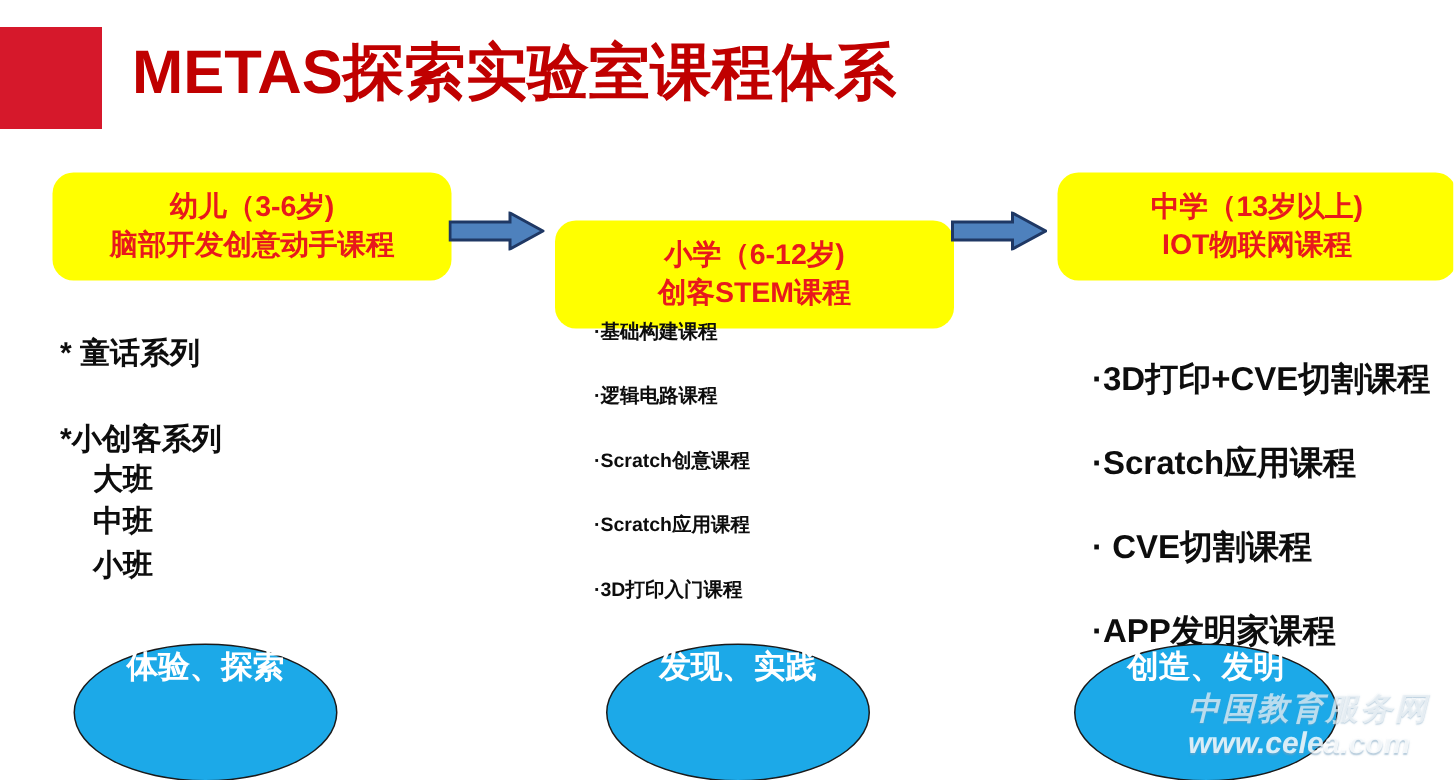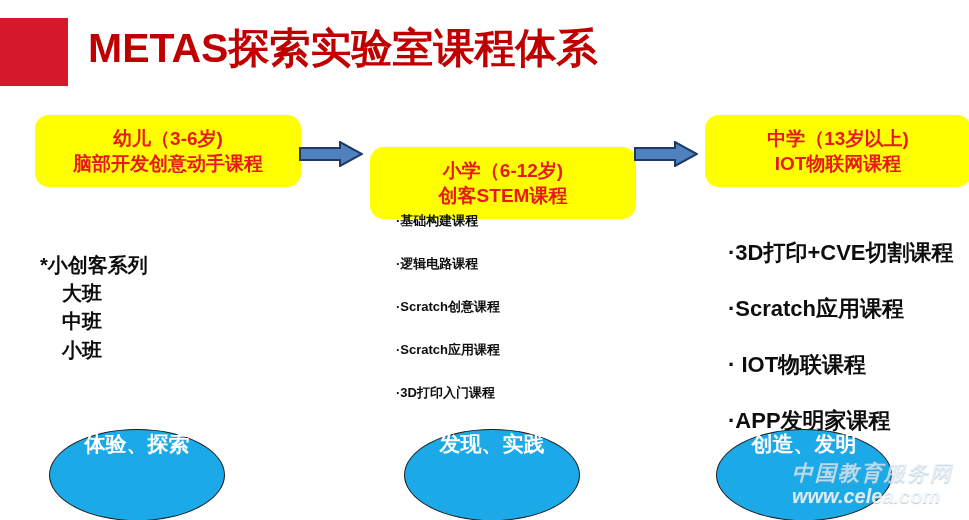--- a/index.html
+++ b/index.html
@@ -172,39 +172,40 @@
       <polygon points="1,7 41,7 41,1 63,13 41,25 41,19 1,19" fill="#4E81BD" stroke="#1F3864" stroke-width="2"></polygon>
     </svg>
   </div>
 
   <div class="stage-box" id="stage-box-2">
     <div class="line1">中学（13岁以上)</div>
     <div class="line2">IOT物联网课程</div>
   </div>
 
   <div class="course-col" id="course-col-0">
+    <div class="course-item">* 童话系列</div>
     <div class="gap"></div>
     <div class="course-item">*小创客系列</div>
     <div class="course-item sub">大班</div>
     <div class="course-item sub">中班</div>
     <div class="course-item sub">小班</div>
   </div>
 
   <div class="course-col" id="course-col-1">
     <div class="course-item">·基础构建课程</div>
     <div class="course-item">·逻辑电路课程</div>
     <div class="course-item">·Scratch创意课程</div>
     <div class="course-item">·Scratch应用课程</div>
     <div class="course-item">·3D打印入门课程</div>
   </div>
 
   <div class="course-col" id="course-col-2">
     <div class="course-item">·3D打印+CVE切割课程</div>
     <div class="course-item">·Scratch应用课程</div>
-    <div class="course-item">· IOT物联课程</div>
+    <div class="course-item">· CVE切割课程</div>
     <div class="course-item">·APP发明家课程</div>
   </div>
 
   <div class="outcome-ellipse" id="outcome-ellipse-0">
     <span>体验、探索</span>
   </div>
   <div class="outcome-ellipse" id="outcome-ellipse-1">
     <span>发现、实践</span>
   </div>
   <div class="outcome-ellipse" id="outcome-ellipse-2">

